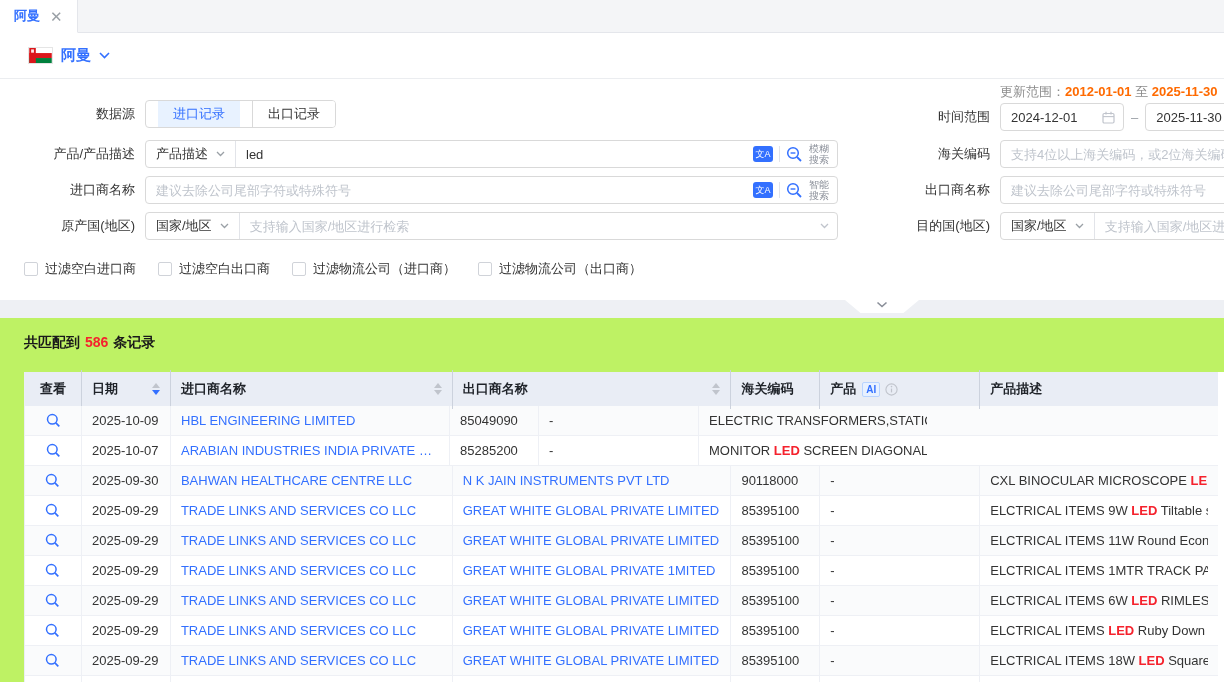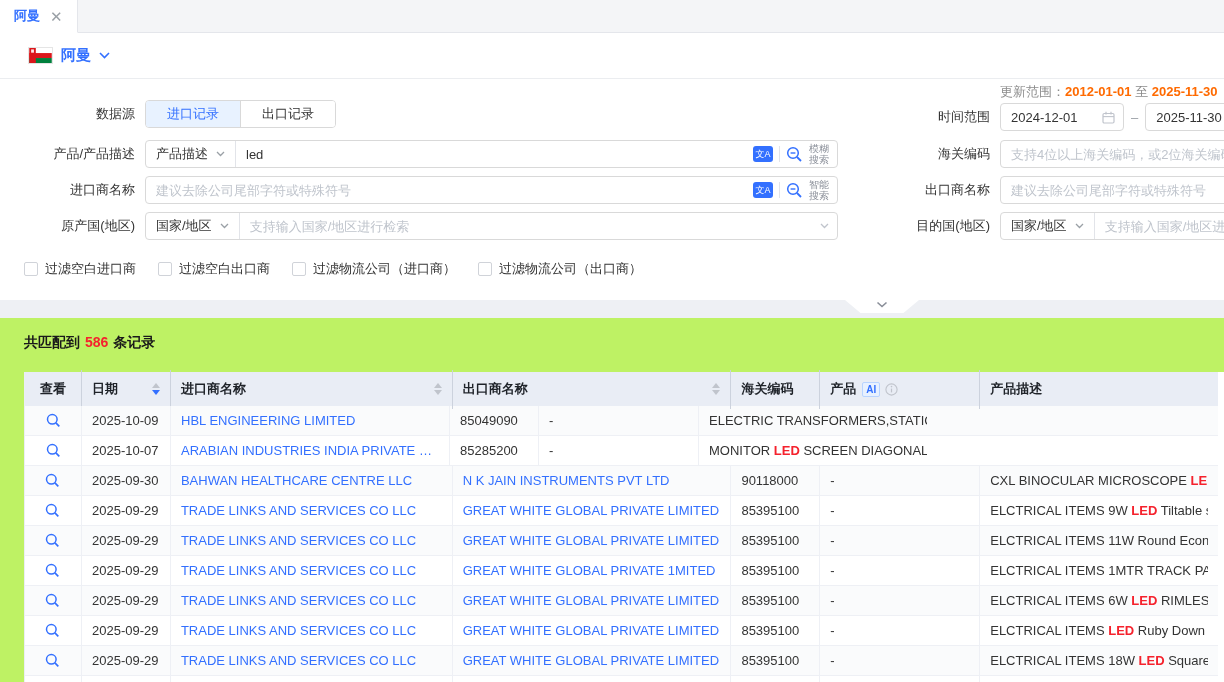--- a/index.html
+++ b/index.html
@@ -20,21 +20,21 @@
   .country-name { color:#3370ff; font-weight:bold; font-size:15px; }
   .chev { display:inline-block; }
 
   
   .filter-panel { position:relative; height:221px; background:#fff; }
   .left-col { position:absolute; left:0; top:0; width:870px; }
   .frow { display:flex; align-items:center; height:28px; position:absolute; left:0; }
   .flabel { width:135px; text-align:right; margin-right:10px; color:#333; flex:none; }
 
   .seg-group { display:inline-flex; border:1px solid #d9d9d9; border-radius:4px; overflow:hidden; height:28px; background:#fff; }
-  .seg { padding:0 21px; line-height:26px; cursor:pointer; background:#fff; color:#333; }
+  .seg { padding:0 15px; line-height:26px; cursor:pointer; background:#fff; color:#333;margin-left:12px; }
   .seg.active { background:#e8f2ff; color:#3370ff; }
   .seg + .seg { border-left:1px solid #d9d9d9; }
 
   .igroup { display:flex; align-items:center; height:28px; border:1px solid #d9d9d9; border-radius:4px; background:#fff; flex:1; min-width:0; }
   .isel { display:flex; align-items:center; gap:8px; padding:0 10px; height:100%; border-right:1px solid #e2e4e9; flex:none; cursor:pointer; }
   .itext { flex:1; min-width:0; border:0; outline:none; height:24px; padding:0 10px; font-size:13px;
     font-family:"Liberation Sans","DejaVu Sans",sans-serif; color:#333; background:transparent; }
   .itext::placeholder { color:#bfc4cc; }
   .tool { display:flex; align-items:center; gap:6px; padding:0 8px; flex:none; }
   .vdiv { width:1px; height:16px; background:#e2e4e9; }

